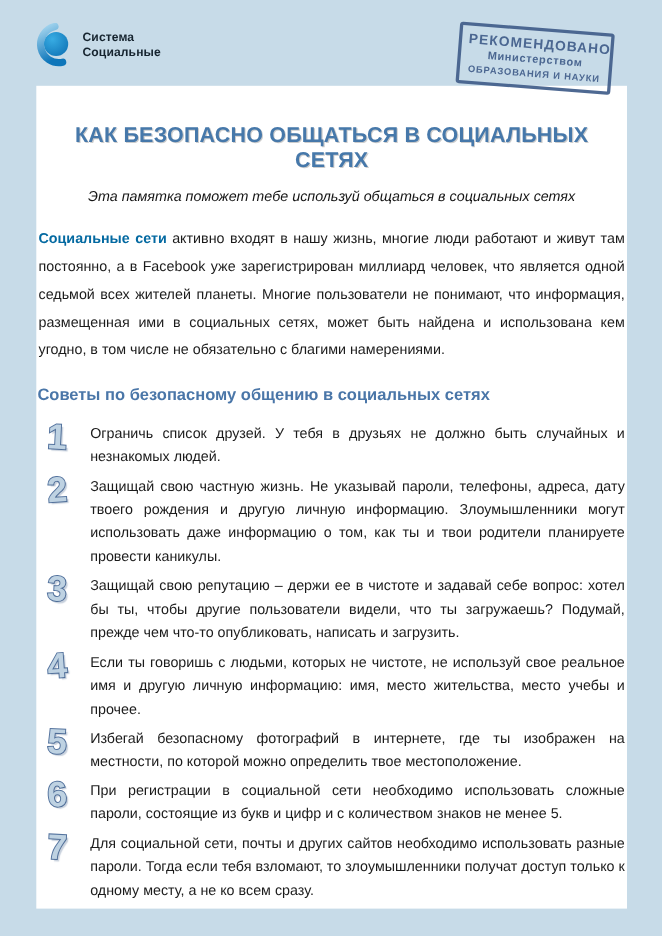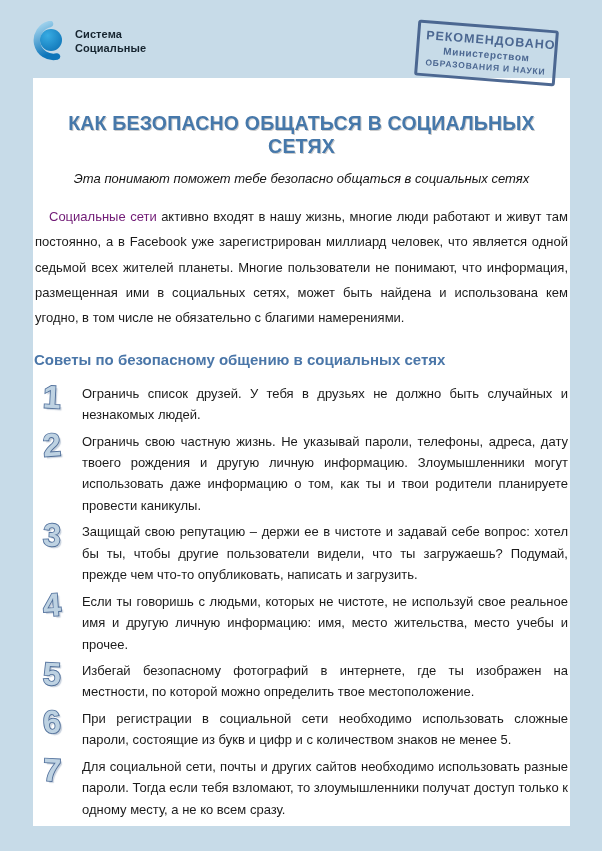--- a/index.html
+++ b/index.html
@@ -50,21 +50,21 @@
     text-shadow: 1px 1px 0 rgba(110,110,110,0.35);
   }
   .subtitle {
     margin-top: 13px; text-align: center;
     font-style: italic; font-size: 13px; color: #141414;
   }
   .intro {
     margin: 18px 1px 0; text-align: justify;
     font-size: 13px; line-height: 1.95; color: #1b1b1b;
   }
-  .intro .lead { font-weight: normal; color: #701a75; margin-left: 14px; }
+  .intro .lead { font-weight: bold; color: #0369a1; }
   .tips-heading {
     margin-top: 20px; text-align: left;
     font-size: 15px; font-weight: bold; color: #4a76a8;
   }
   ol.tips { list-style: none; margin: 15px 1px 0; }
   ol.tips li {
     display: flex; align-items: flex-start; gap: 13px;
     margin-bottom: 5px;
   }
   .num {
@@ -112,34 +112,34 @@
 
     <div class="stamp">
       <div class="stamp-line1">РЕКОМЕНДОВАНО</div>
       <div class="stamp-line2">Министерством</div>
       <div class="stamp-line3">ОБРАЗОВАНИЯ И НАУКИ</div>
     </div>
   </header>
 
   <main class="card">
     <h1 class="title">КАК БЕЗОПАСНО ОБЩАТЬСЯ В СОЦИАЛЬНЫХ СЕТЯХ</h1>
-    <p class="subtitle">Эта понимают поможет тебе безопасно общаться в социальных сетях</p>
+    <p class="subtitle">Эта памятка поможет тебе используй общаться в социальных сетях</p>
 
     <p class="intro"><span class="lead">Социальные сети</span><span> активно входят в нашу жизнь, многие люди работают и живут там постоянно, а в Facebook уже зарегистрирован миллиард человек, что является одной седьмой всех жителей планеты. Многие пользователи не понимают, что информация, размещенная ими в социальных сетях, может быть найдена и использована кем угодно, в том числе не обязательно с благими намерениями.</span></p>
 
     <h2 class="tips-heading">Советы по безопасному общению в социальных сетях</h2>
 
     <ol class="tips">
       <li>
         <span class="num">1</span>
         <p class="tip-text">Ограничь список друзей. У тебя в друзьях не должно быть случайных и незнакомых людей.</p>
       </li>
       <li>
         <span class="num">2</span>
-        <p class="tip-text">Ограничь свою частную жизнь. Не указывай пароли, телефоны, адреса, дату твоего рождения и другую личную информацию. Злоумышленники могут использовать даже информацию о том, как ты и твои родители планируете провести каникулы.</p>
+        <p class="tip-text">Защищай свою частную жизнь. Не указывай пароли, телефоны, адреса, дату твоего рождения и другую личную информацию. Злоумышленники могут использовать даже информацию о том, как ты и твои родители планируете провести каникулы.</p>
       </li>
       <li>
         <span class="num">3</span>
         <p class="tip-text">Защищай свою репутацию – держи ее в чистоте и задавай себе вопрос: хотел бы ты, чтобы другие пользователи видели, что ты загружаешь? Подумай, прежде чем что-то опубликовать, написать и загрузить.</p>
       </li>
       <li>
         <span class="num">4</span>
         <p class="tip-text">Если ты говоришь с людьми, которых не чистоте, не используй свое реальное имя и другую личную информацию: имя, место жительства, место учебы и прочее.</p>
       </li>
       <li>

